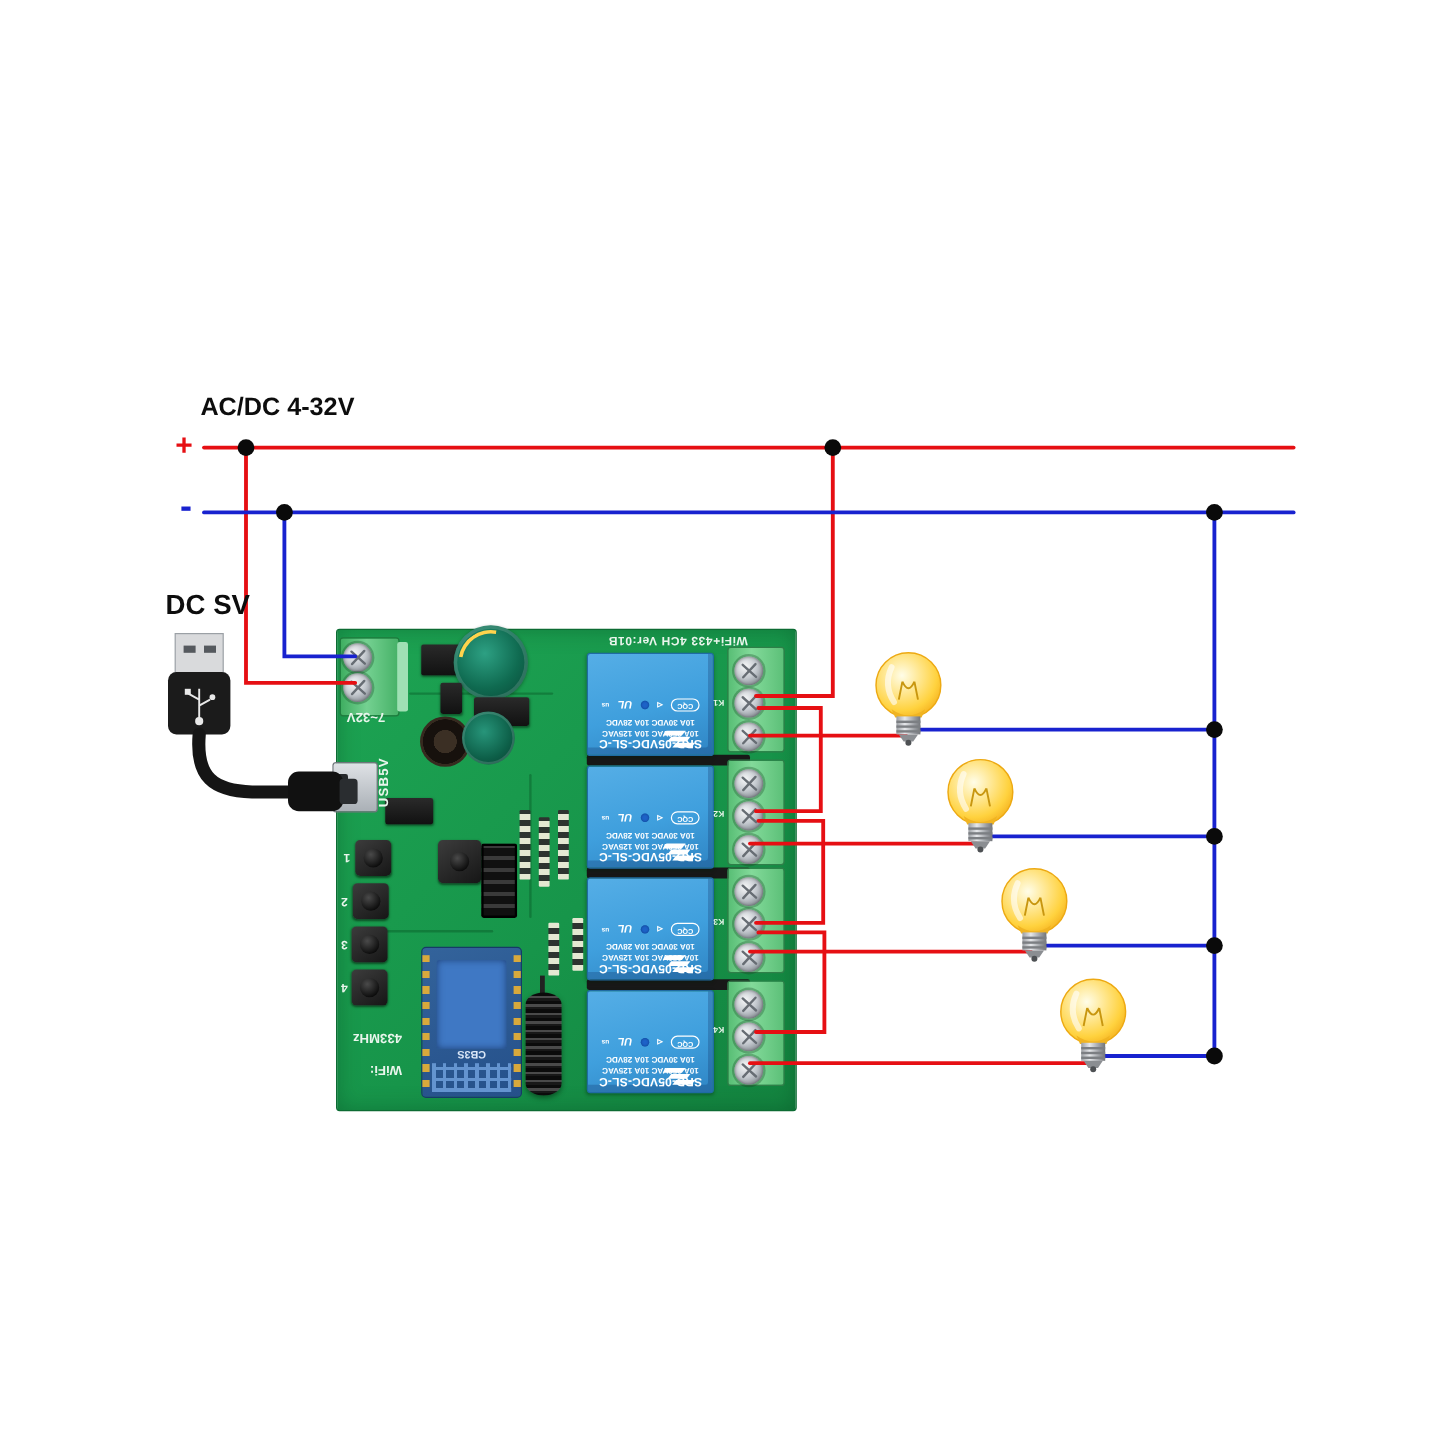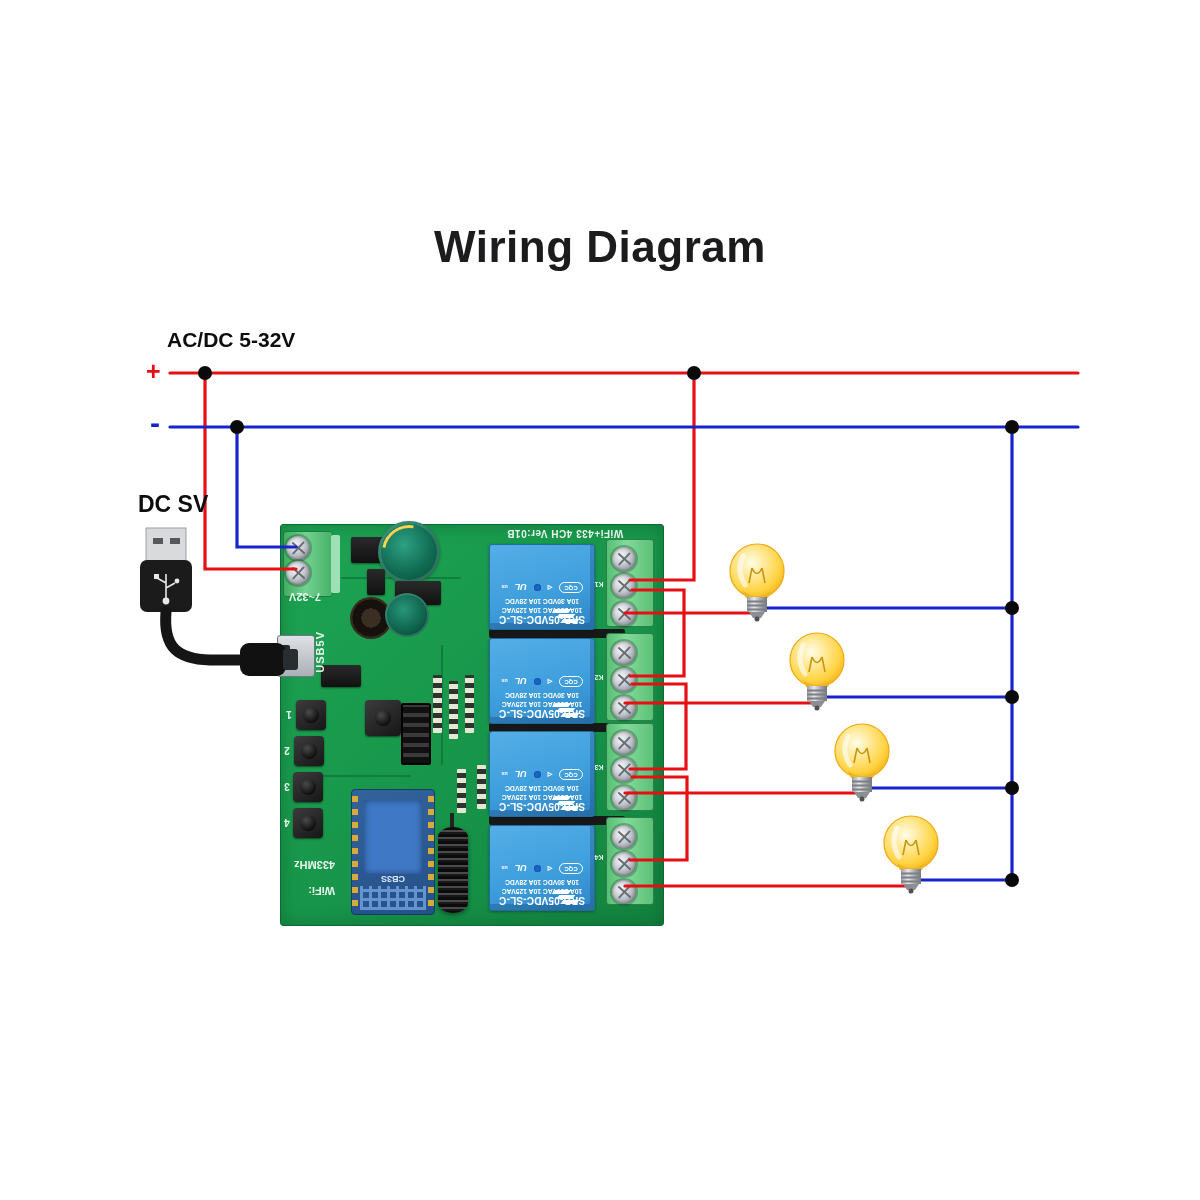--- a/index.html
+++ b/index.html
@@ -326,18 +326,17 @@
       <rect x="240" y="643" width="46" height="33" rx="9" fill="#111"></rect>
       <rect x="283" y="649" width="15" height="21" rx="3" fill="#2a2d30"></rect>
     </g>
 
     <use href="#bulb-proto" transform="translate(757,571)"></use>
     <use href="#bulb-proto" transform="translate(817,660)"></use>
     <use href="#bulb-proto" transform="translate(862,751)"></use>
     <use href="#bulb-proto" transform="translate(911,843)"></use>
   </svg>
 
-  <div class="abs title">Wiring Diagram</div>
-  <div class="abs ac-label">AC/DC 5-32V</div>
+  <div class="abs ac-label">AC/DC 4-32V</div>
   <div class="abs plus">+</div>
   <div class="abs minus">-</div>
   <div class="abs dc-label">DC SV</div>
 </div>
 
 </body></html>

